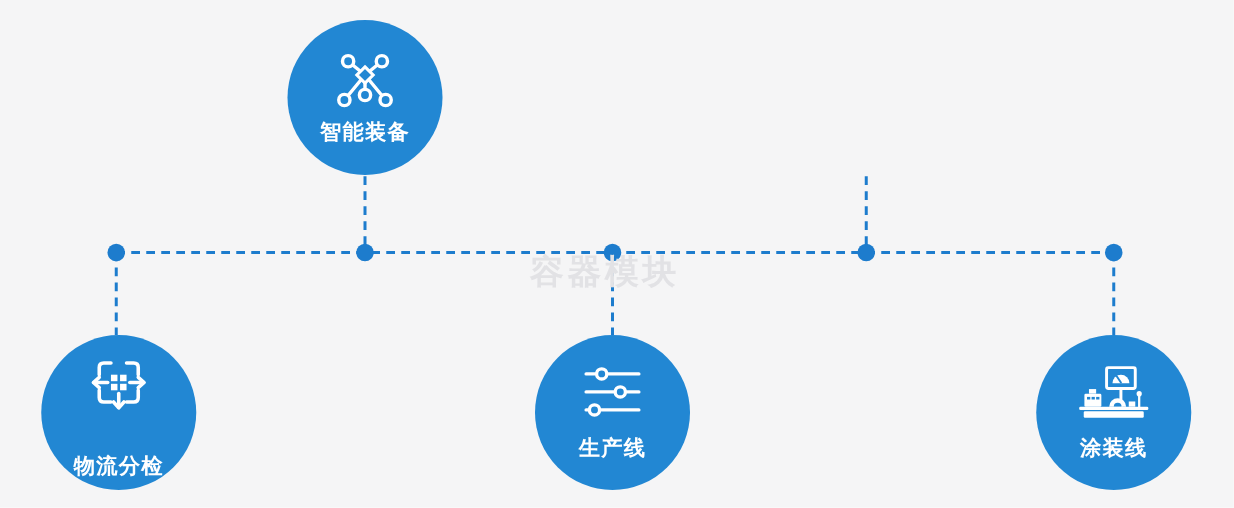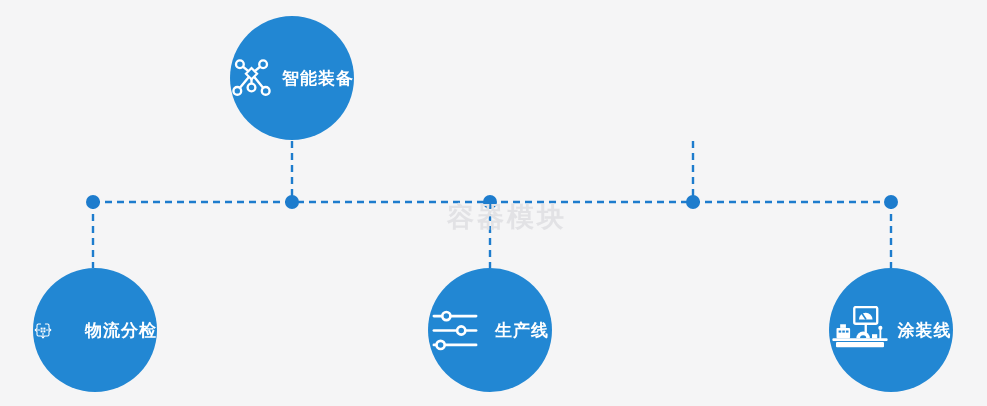--- a/index.html
+++ b/index.html
@@ -14,39 +14,39 @@
   .stage{
     position:relative;width:987px;height:406px;
     background:var(--bg);overflow:hidden;
   }
   .connector-layer{position:absolute;left:0;top:0;width:987px;height:406px;}
   .dash-line{stroke:var(--connector);stroke-width:2.4;fill:none;stroke-dasharray:7 5;}
   .junction{fill:var(--connector);}
   .node{
     position:absolute;width:124px;height:124px;border-radius:50%;
     background:var(--node-fill);
-    display:flex;flex-direction:row;align-items:center;justify-content:center;
+    display:flex;flex-direction:column;align-items:center;justify-content:center;
     gap:9px;
   }
   .node-smart-equipment{left:230px;top:16px;}
   .node-warehouse{left:631px;top:16px;}
   .node-logistics{left:33px;top:268px;gap:32px;}
   .node-production{left:428px;top:268px;gap:16px;}
   .node-painting{left:829px;top:268px;}
   .node .icon{display:block;}
   .node .label{
     color:var(--label);font-size:17px;font-weight:bold;letter-spacing:1px;
     line-height:1;white-space:nowrap;
   }
   .icon .wstroke{stroke:#fff;fill:none;}
   .icon .wfill{fill:#fff;stroke:none;}
   .icon .bfill{fill:var(--node-fill);}
   .icon .nodecircle{fill:var(--node-fill);stroke:#fff;}
   .watermark{
-    position:absolute;left:447px;top:203px;
+    position:absolute;left:424px;top:203px;
     font-size:27px;font-weight:bold;letter-spacing:3px;
     color:var(--watermark);line-height:1.1;user-select:none;
   }
 </style>
 </head>
 <body>
 
 <div class="stage">
 
   <svg class="connector-layer" width="987" height="406" viewBox="0 0 987 406" xmlns="http://www.w3.org/2000/svg">

